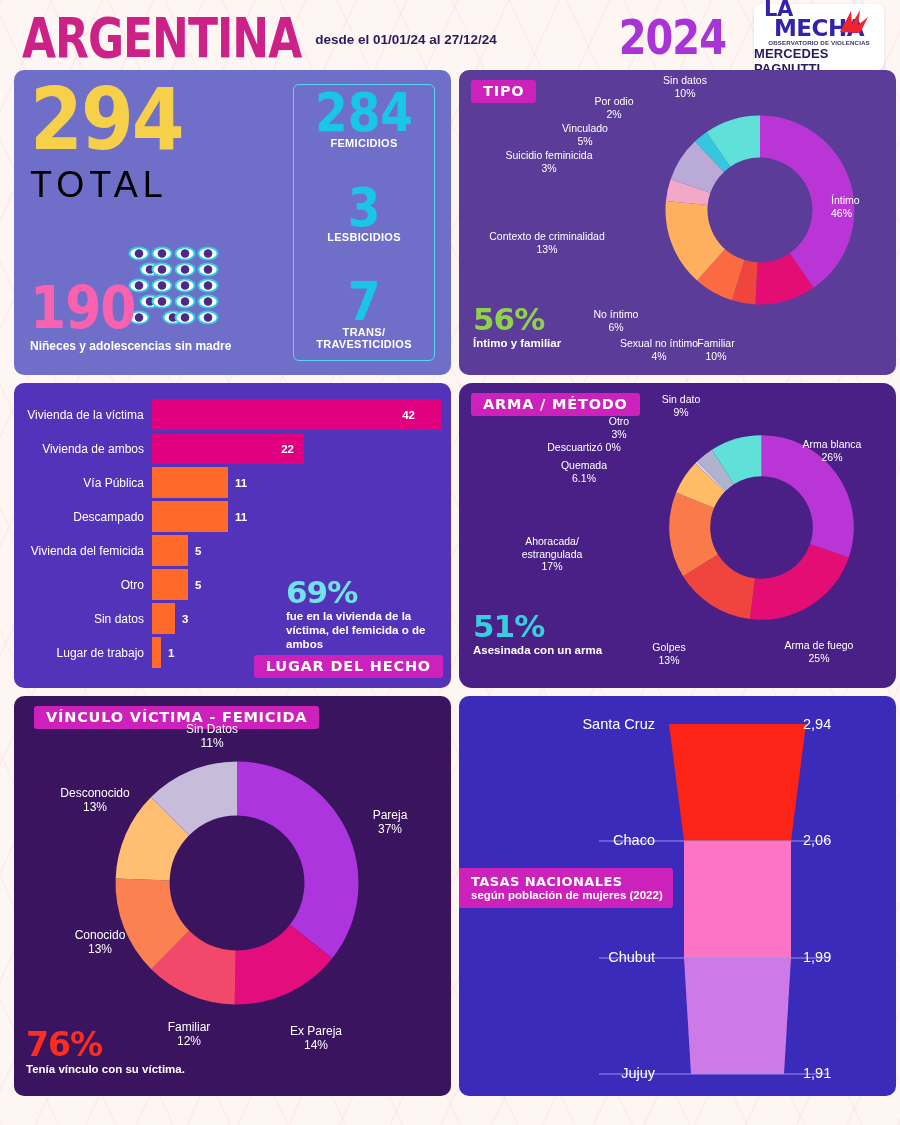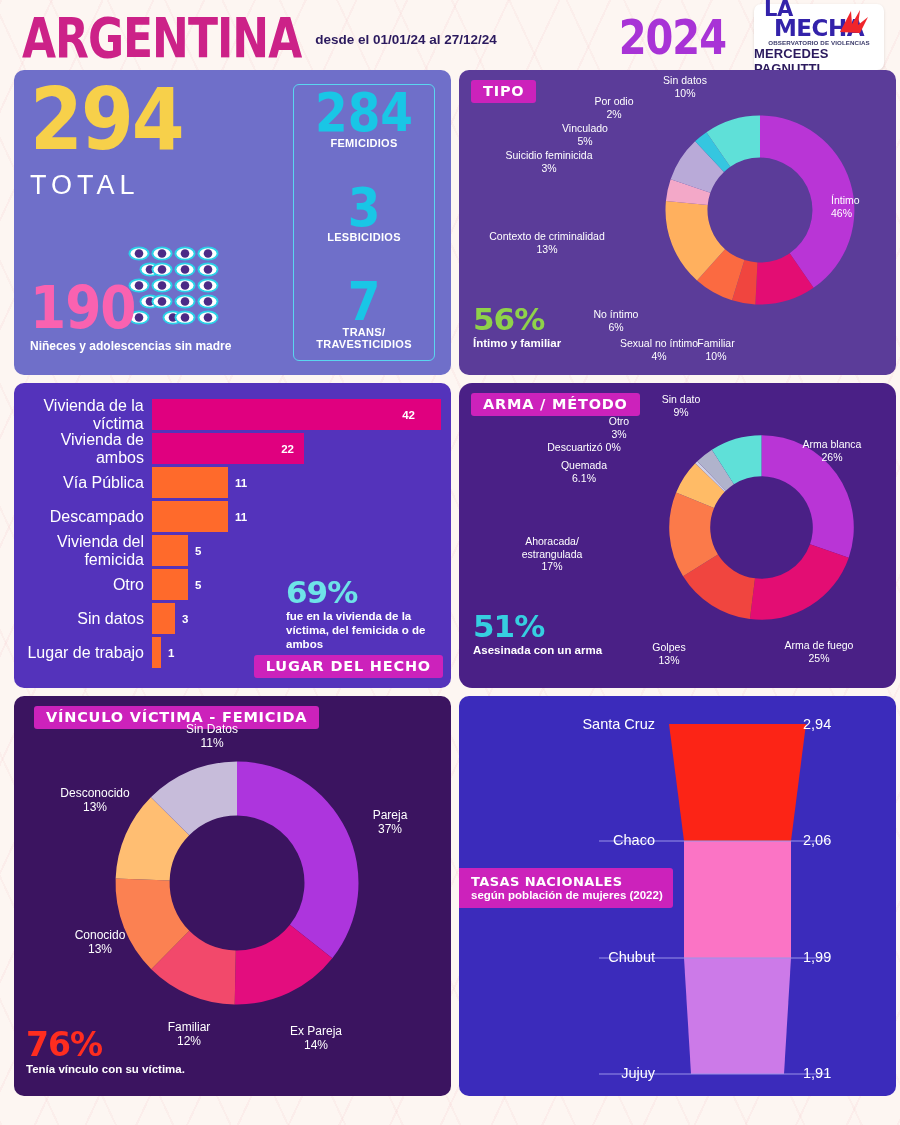--- a/index.html
+++ b/index.html
@@ -60,21 +60,21 @@
     display:inline-block;background:#cc22bb;color:#fff;font-weight:900;
     font-size:14.5px;letter-spacing:.8px;padding:3px 12px 4px;border-radius:3px;
     font-family:"DejaVu Sans",sans-serif;
   }
 
   
   .stats-wrap{display:flex;height:100%;}
   .stats-left{flex:1;position:relative;}
   .big294{font-size:76px;font-weight:900;color:#f7d04a;line-height:.84;
     font-family:"DejaVu Sans",sans-serif;letter-spacing:-2px;transform:scaleY(1.12);transform-origin:left top;}
-  .total-lbl{font-size:27px;color:#ffffff;letter-spacing:5px;margin-top:22px;font-weight:400;}
+  .total-lbl{font-size:36px;color:#000000;letter-spacing:5px;margin-top:16px;font-weight:400;}
   .n190{font-size:52px;font-weight:900;color:#fa62b0;line-height:.85;
     font-family:"DejaVu Sans",sans-serif;letter-spacing:-1px;transform:scaleY(1.12);transform-origin:left top;}
   .n190row{position:absolute;left:0;bottom:34px;display:flex;align-items:flex-end;}
   .eyes{display:grid;grid-template-columns:repeat(4,22px);gap:1px 1px;margin-left:-8px;margin-bottom:2px;}
   .eyes .r2{margin-left:11px;}
   .eye{width:22px;height:15px;}
   .ninez{position:absolute;left:0;bottom:8px;font-size:12px;font-weight:700;color:#fff;}
   .stats-right{
     width:142px;border:1.5px solid #5ad6ef;border-radius:6px;margin-left:6px;
     display:flex;flex-direction:column;align-items:center;justify-content:space-between;
@@ -87,21 +87,21 @@
   .dlabel{position:absolute;color:#fff;font-size:10.5px;line-height:1.2;white-space:nowrap;}
   .dlabel.center{text-align:center;}
   .dlabel.right{text-align:left;}
   .kpi{position:absolute;}
   .kpi-num{font-size:31px;font-weight:900;font-family:"DejaVu Sans",sans-serif;line-height:.9;letter-spacing:-1px;}
   .kpi-txt{font-size:11.5px;font-weight:700;color:#fff;line-height:1.22;margin-top:2px;}
 
   
   .bars{display:flex;flex-direction:column;gap:3px;padding-top:4px;}
   .barrow{display:flex;align-items:center;height:31px;}
-  .barlbl{width:128px;text-align:right;font-size:16px;color:#fff;padding-right:8px;font-weight:400;}
+  .barlbl{width:128px;text-align:right;font-size:12px;color:#fff;padding-right:8px;font-weight:400;}
   .bar{height:100%;border-radius:0;}
   .barval{font-size:11.5px;font-weight:700;color:#fff;padding-left:7px;}
   .lugar-kpi{position:absolute;left:272px;top:196px;width:160px;}
   .lugar-badge{position:absolute;right:8px;bottom:10px;}
 
   
   .funnel{position:absolute;left:0;top:0;width:100%;height:100%;}
   .tname{position:absolute;color:#fff;font-size:14.5px;text-align:right;}
   .tval{position:absolute;color:#fff;font-size:14.5px;}
   .tasas-badge{

